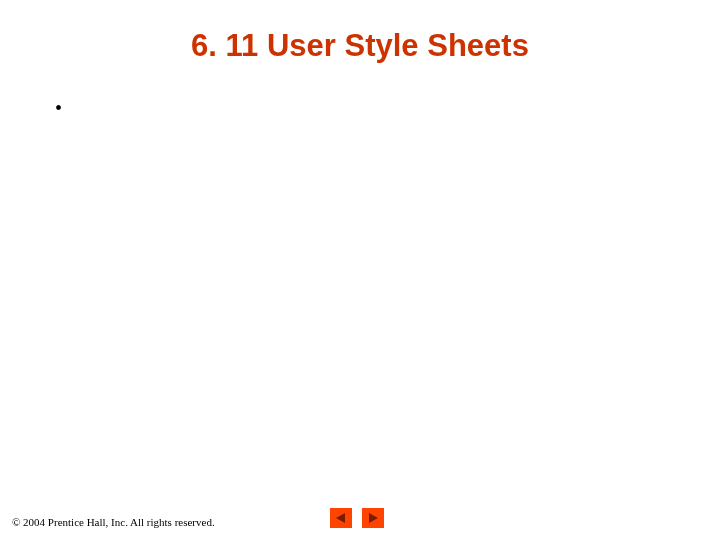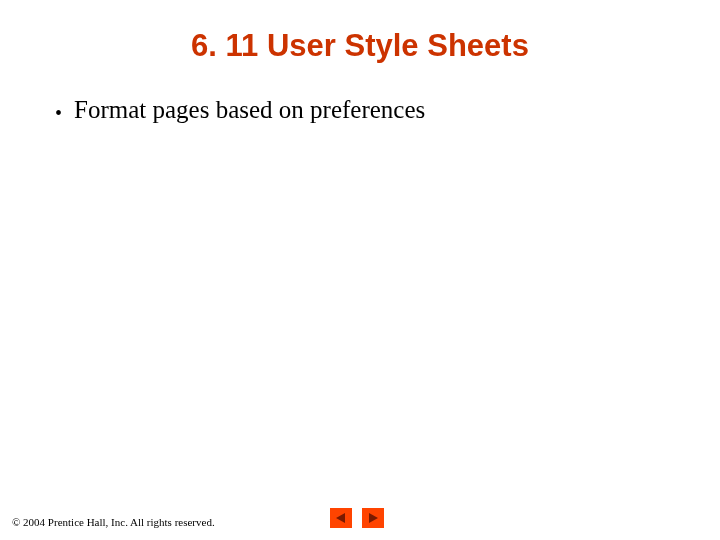--- a/index.html
+++ b/index.html
@@ -82,21 +82,20 @@
     }
   </style>
 </head>
 <body>
 
 <h1 class="slide-title">6. 11  User Style Sheets</h1>
 
 <div class="body-area">
   <div class="bullet-row">
     <span class="bullet-dot">•</span>
-    <span class="bullet-text">Format pages based on preferences</span>
   </div>
 </div>
 
 <div class="footer">
   <span class="copyright">© 2004 Prentice Hall, Inc. All rights reserved.</span>
 
   <div class="nav-buttons">
     <div class="nav-btn" style="background:#ff4400">
       <span>
         <svg width="12" height="12" viewBox="0 0 12 12">

